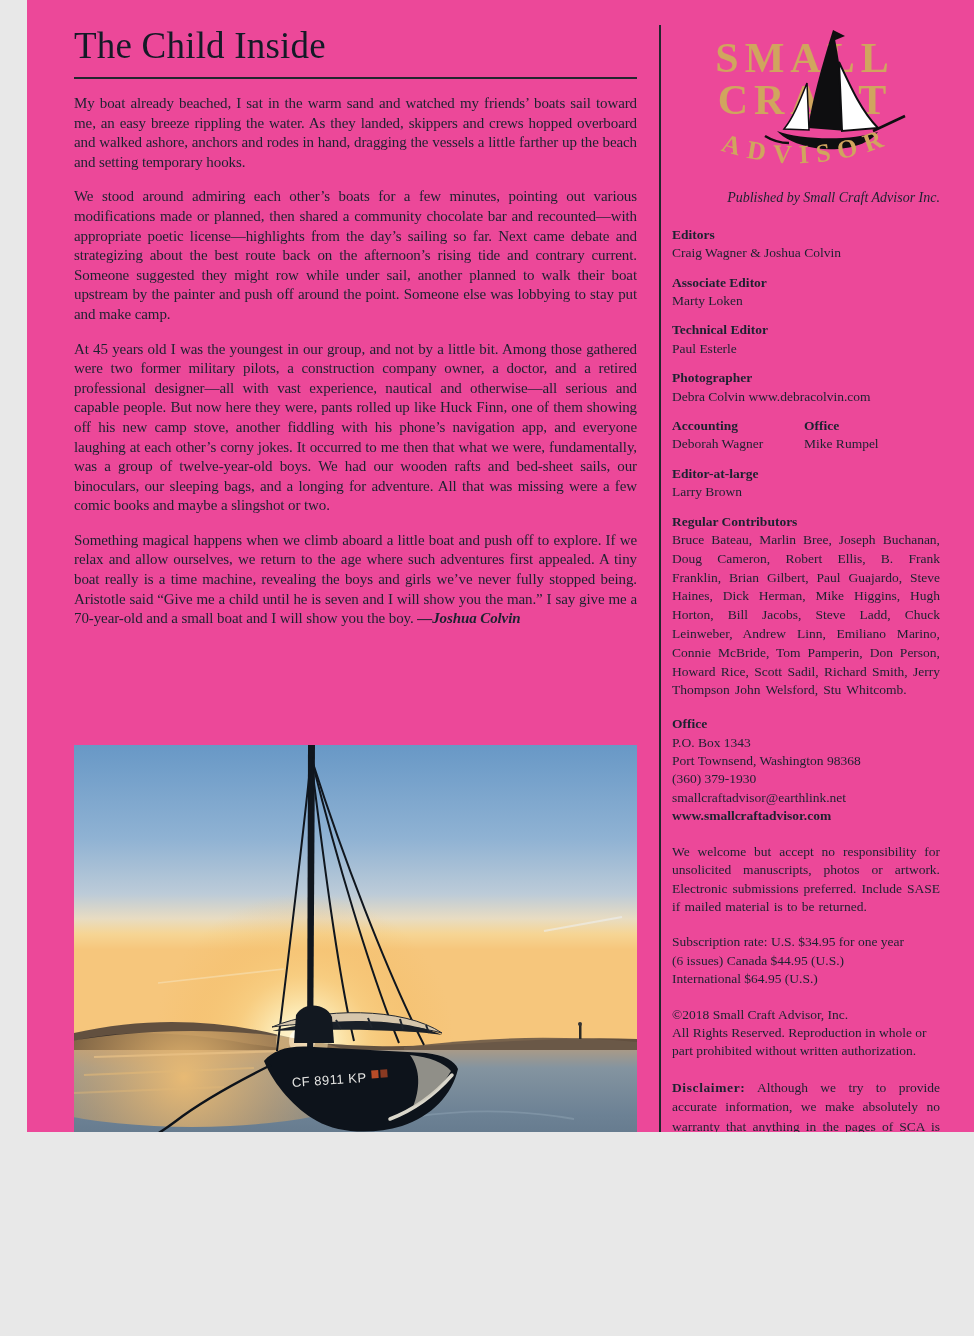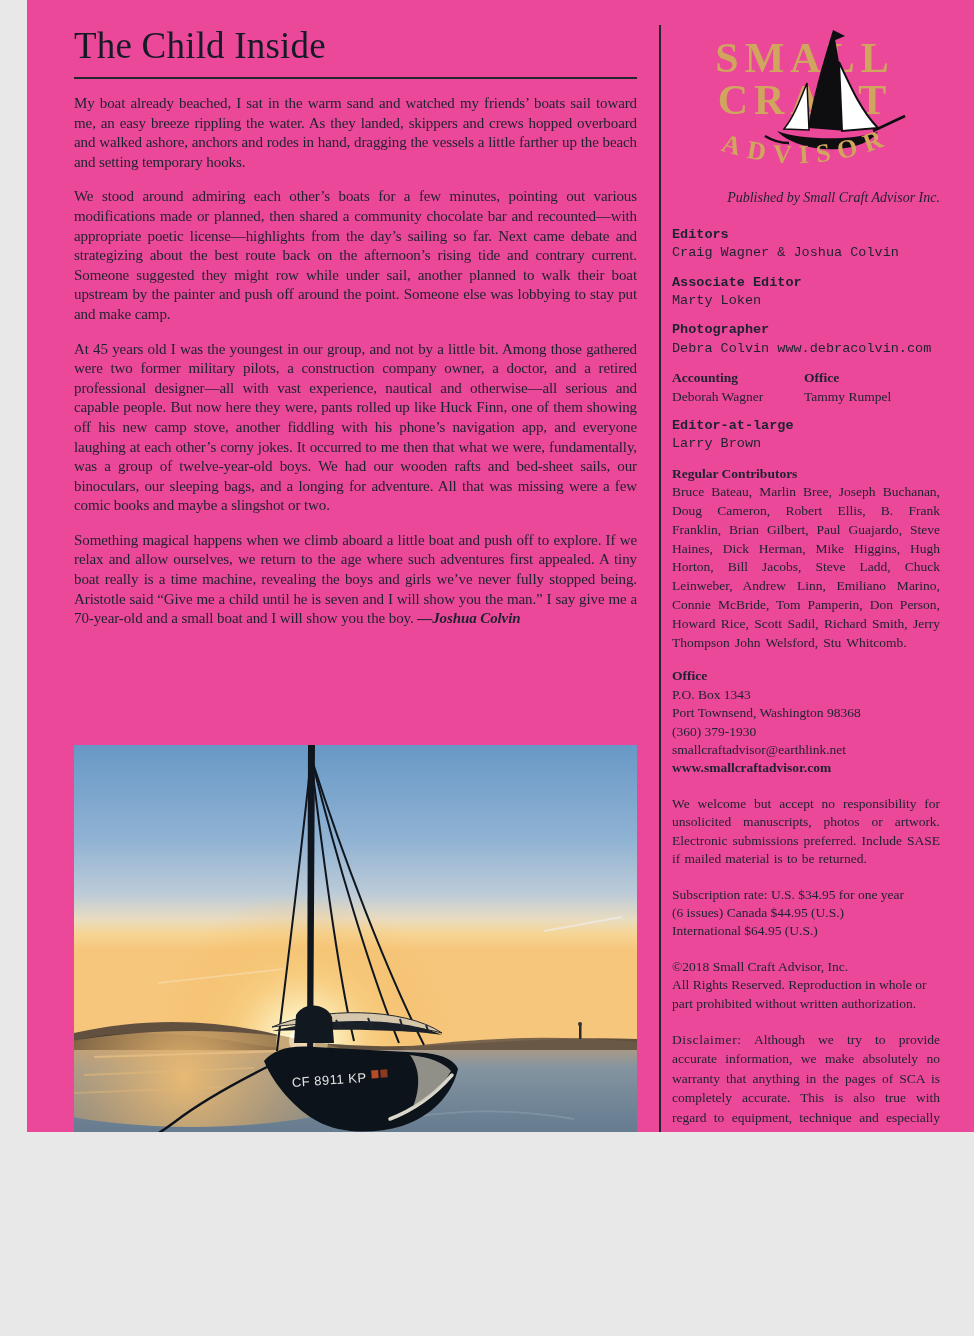--- a/index.html
+++ b/index.html
@@ -21,33 +21,33 @@
   
   .col-divider{position:absolute;left:632px;top:25px;width:2px;height:1267px;background:#23262e;z-index:35;}
   .footer-rule{position:absolute;left:47px;top:1291px;width:865px;height:2px;background:#1d2330;z-index:35;}
   .page-number{position:absolute;left:76px;top:1297px;font-size:16px;color:#1d2330;z-index:40;}
   .footer-brand{position:absolute;left:612px;top:1299px;width:300px;text-align:right;font-size:13px;
                 letter-spacing:1.2px;color:#1a2238;z-index:40;}
   
   .right-col{position:absolute;left:645px;top:28px;width:268px;font-size:13.5px;line-height:18.4px;}
   .logo-wrap{width:250px;margin:0 auto 6px auto;}
   .published-by{text-align:right;font-style:italic;font-size:14px;margin-bottom:18px;}
-  .mh-section{margin-bottom:11px;font-family:Liberation Mono, monospace;}
+  .mh-section{margin-bottom:11px;}
   .mh-label{font-weight:bold;}
   .mh-dual{display:flex;margin-bottom:11px;}
   .mh-dual .cell-l{width:132px;}
   .mh-dual .cell-r{flex:1;}
   .contributors{margin-bottom:15px;}
   .contributors .names{text-align:justify;word-spacing:.14em;line-height:18.8px;}
   .office-block{margin-bottom:17px;}
   .website{font-weight:bold;}
   .para-block{text-align:justify;margin-bottom:17px;word-spacing:.06em;}
   .lines-block{margin-bottom:17px;}
   .disclaimer{text-align:justify;word-spacing:.08em;line-height:19.4px;}
-  .disclaimer .lead{font-weight:normal;letter-spacing:.6px;}
+  .disclaimer .lead{font-weight:bold;letter-spacing:.6px;}
   
   .watermark{position:absolute;left:0;top:1205px;width:974px;height:131px;z-index:30;
              pointer-events:none;opacity:.84;}
   .watermark svg{overflow:visible;display:block;}
 </style>
 </head>
 <body>
 
 <div class="page">
 
@@ -167,32 +167,36 @@
 
     <div class="mh-section">
       <div class="mh-label">Editors</div>
       <div>Craig Wagner &amp; Joshua Colvin</div>
     </div>
     <div class="mh-section">
       <div class="mh-label">Associate Editor</div>
       <div>Marty Loken</div>
     </div>
     <div class="mh-section">
+      <div class="mh-label">Technical Editor</div>
+      <div>Paul Esterle</div>
+    </div>
+    <div class="mh-section">
       <div class="mh-label">Photographer</div>
       <div>Debra Colvin www.debracolvin.com</div>
     </div>
 
     <div class="mh-dual">
       <div class="cell-l">
         <div class="mh-label">Accounting</div>
         <div>Deborah Wagner</div>
       </div>
       <div class="cell-r">
         <div class="mh-label">Office</div>
-        <div>Tammy Rumpel</div>
+        <div>Mike Rumpel</div>
       </div>
     </div>
 
     <div class="mh-section">
       <div class="mh-label">Editor-at-large</div>
       <div>Larry Brown</div>
     </div>
 
     <div class="contributors">
       <div class="mh-label">Regular Contributors</div>

